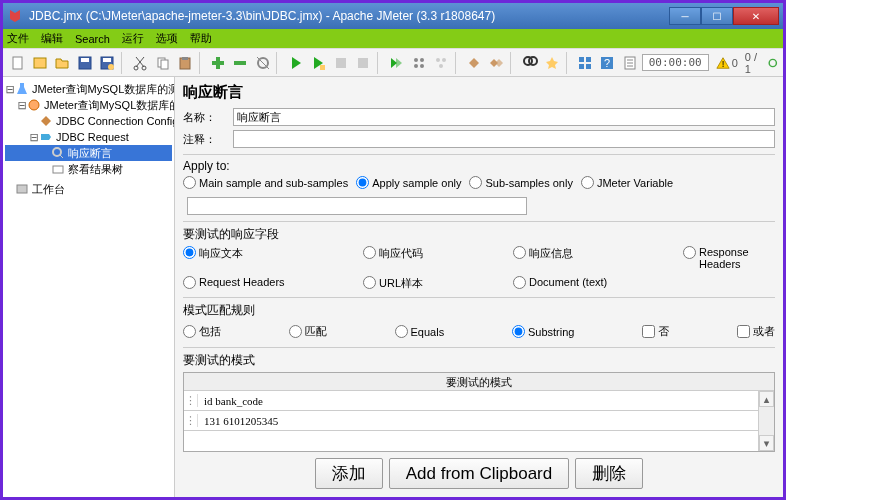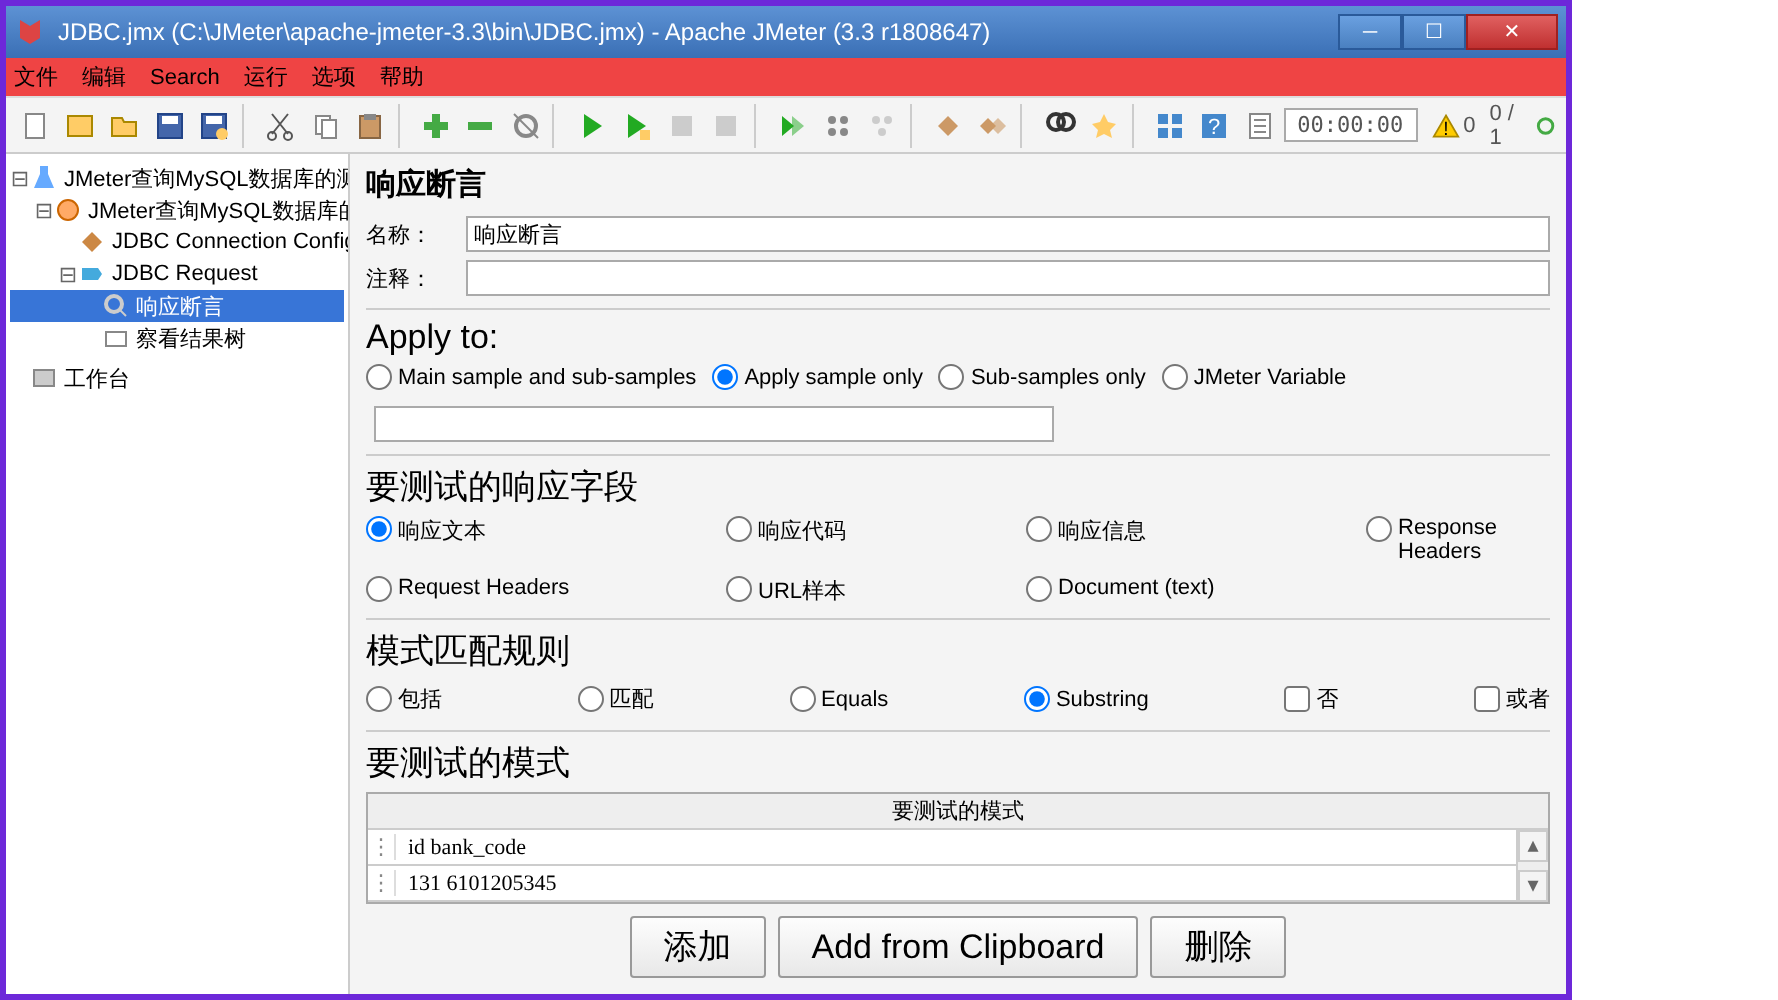--- a/index.html
+++ b/index.html
@@ -4,40 +4,40 @@
 <style>
 *{box-sizing:border-box;margin:0;padding:0;font-family:"Microsoft YaHei","SimSun",Arial,sans-serif;font-size:11px}
 body{background:#fff;overflow:hidden}
 .window{width:786px;height:500px;border:3px solid #6d28d9;display:flex;flex-direction:column;background:#f4f4f4}
 .titlebar{height:26px;background:linear-gradient(#5d92d4,#3a6fb5);display:flex;align-items:center;padding:0 4px;color:#fff}
 .titlebar-icon{width:16px;height:16px;margin-right:6px}
 .titlebar-text{flex:1;font-size:12px}
 .winbtns{display:flex;gap:0}
 .winbtn{width:32px;height:18px;border:1px solid #2a5a9a;background:linear-gradient(#6aa0e0,#4a80c0);display:flex;align-items:center;justify-content:center;color:#fff;font-size:10px}
 .winbtn.close{background:linear-gradient(#e06060,#c03030);border-color:#a02020;width:46px}
-.menubar{height:20px;background:#ef4444;display:flex;align-items:center;padding:0 4px;gap:12px;border-bottom:1px solid #ddd}
+.menubar{height:20px;background:#84cc16;display:flex;align-items:center;padding:0 4px;gap:12px;border-bottom:1px solid #ddd}
 .menubar span{cursor:pointer}
 .toolbar{height:28px;background:#f4f4f4;border-bottom:1px solid #ccc;display:flex;align-items:center;padding:2px 4px;gap:1px}
 .tbtn{width:22px;height:22px;border:1px solid transparent;display:flex;align-items:center;justify-content:center;background:#f4f4f4;border-radius:2px}
 .tsep{width:6px;height:22px;border-left:1px solid #ccc;margin:0 2px}
 .tbtn svg{width:16px;height:16px}
 .timer{margin-left:auto;border:1px solid #aaa;background:#fff;padding:1px 6px;color:#555;font-family:monospace;font-size:11px}
 .warn{margin-left:6px;display:flex;align-items:center;gap:2px;color:#555}
 .body{flex:1;display:flex;overflow:hidden}
 .tree{width:172px;background:#fff;border-right:1px solid #ccc;padding:4px 2px;overflow:auto}
 .tnode{display:flex;align-items:center;height:16px;padding:0 2px;white-space:nowrap}
 .tnode.sel{background:#3875d7;color:#fff}
 .tnode .ticon{width:14px;height:14px;margin-right:3px;flex:none}
 .tnode .tog{width:10px;text-align:center;color:#666;flex:none}
 .editor{flex:1;background:#f4f4f4;padding:6px 8px;display:flex;flex-direction:column;overflow:hidden}
 .ed-title{font-size:15px;font-weight:bold;margin-bottom:6px}
 .row{display:flex;align-items:center;margin-bottom:4px}
 .row label{width:50px}
 .row input[type=text]{flex:1;border:1px solid #aaa;background:#fff;height:18px;padding:0 3px}
-.sect{border-top:1px solid #ccc;padding-top:4px;margin-top:2px;margin-bottom:3px;font-size:17px}
+.sect{border-top:1px solid #ccc;padding-top:4px;margin-top:2px;margin-bottom:3px;font-size:12px}
 .radios{display:flex;gap:8px;align-items:flex-end;flex-wrap:wrap;margin-bottom:4px}
 .radios label{display:flex;align-items:center;gap:3px;white-space:nowrap}
 .grid4{display:grid;grid-template-columns:180px 150px 170px 1fr;row-gap:6px;margin-bottom:4px}
 .grid4 label{display:flex;align-items:flex-start;gap:3px}
 .jmvar{border:1px solid #aaa;background:#fff;height:18px;width:340px;margin-left:4px}
 .matchrule{display:flex;justify-content:space-between;gap:12px;margin:2px 0 6px}
 .matchrule label{display:flex;align-items:center;gap:3px}
 .tablewrap{flex:1;border:1px solid #aaa;background:#fff;display:flex;flex-direction:column;position:relative;overflow:hidden;margin-bottom:6px}
 .thead{background:#eee;border-bottom:1px solid #ccc;text-align:center;height:18px;line-height:18px;font-size:11px}
 .trow{display:flex;border-bottom:1px solid #ccc;height:20px;align-items:center}

